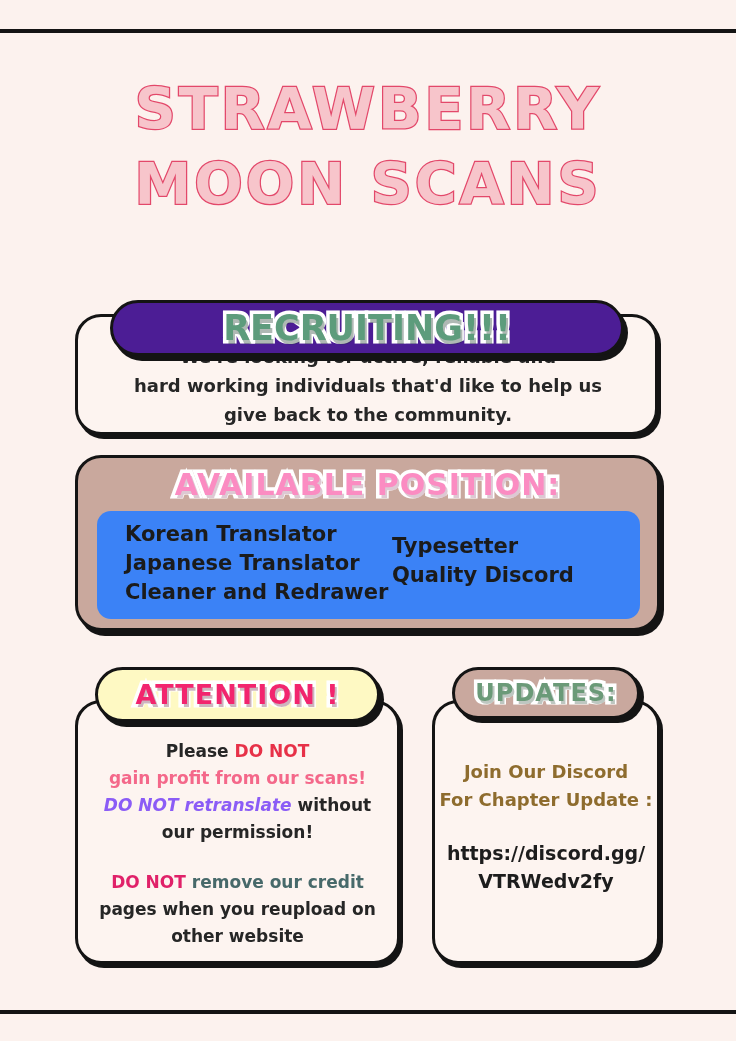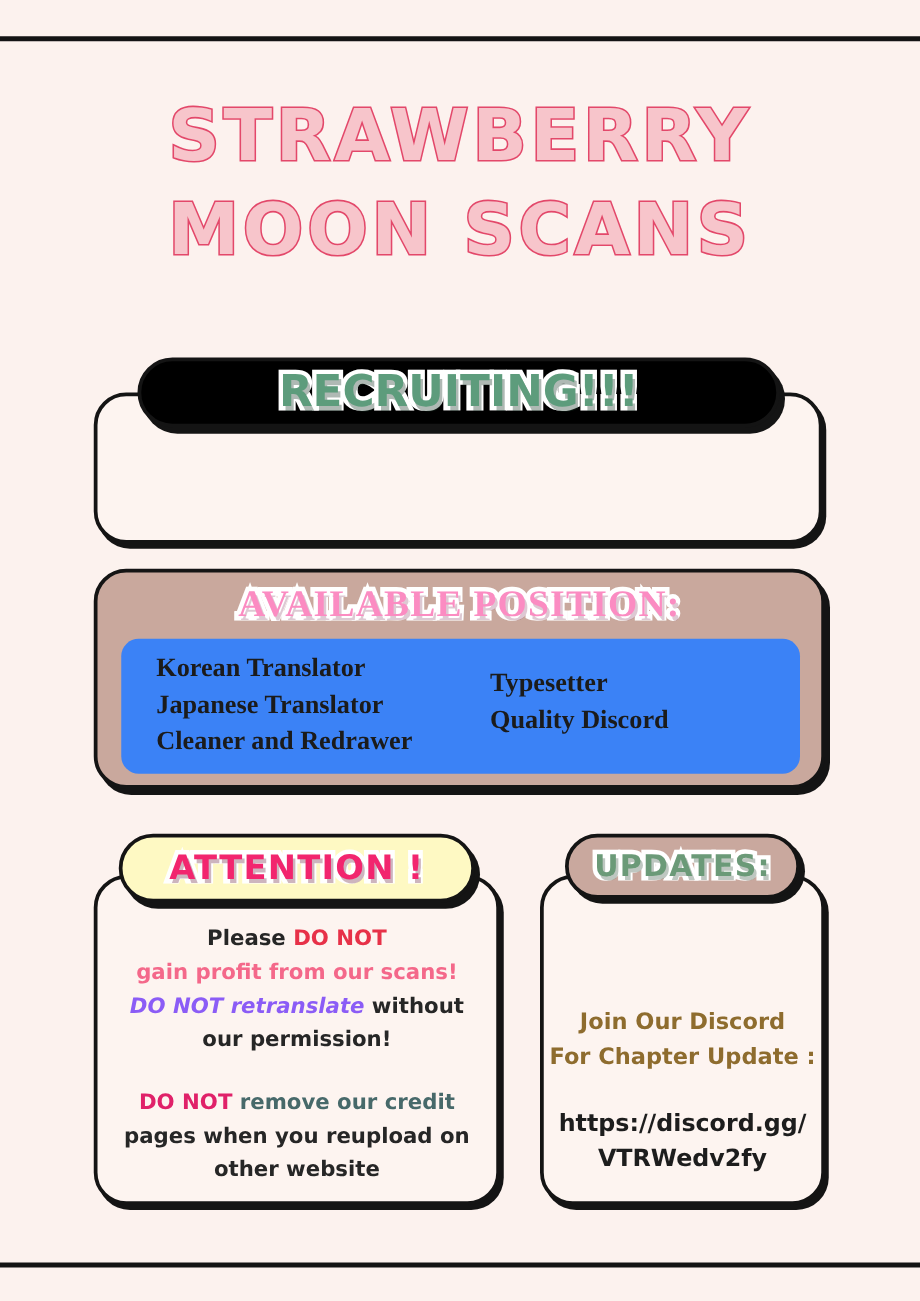--- a/index.html
+++ b/index.html
@@ -24,31 +24,31 @@
     position:absolute; left:0; top:72px; width:736px;
     text-align:center; font-size:57px; line-height:1.32;
     letter-spacing:3px; font-weight:800;
     color:#f7c5cb;
     -webkit-text-stroke:2.5px #e3486a;
     paint-order:stroke fill;
   }
 
   .box {
     position:absolute; border:3.5px solid #141414; border-radius:26px;
-    background:#fdf4f0; box-shadow:3px 4px 0 #141414;font-family:Liberation Serif, serif;
+    background:#fdf4f0; box-shadow:3px 4px 0 #141414;
   }
   .pill {
     position:absolute; border:3.5px solid #141414; border-radius:34px;
     display:flex; align-items:center; justify-content:center;
     box-shadow:4px 5px 0 #141414; z-index:2;
   }
 
   
   .recruiting-box { left:75px; top:314px; width:583px; height:121px; }
-  .recruiting-pill { left:110px; top:286px; width:514px; height:56px; background:#000000; }
+  .recruiting-pill { left:110px; top:300px; width:514px; height:56px; background:#4c1d95; }
   .recruiting-heading { font-size:35px; color:#5d9c7c; text-shadow:2px 4px 0 rgba(27,54,40,.35); }
   .recruiting-body {
     position:absolute; left:0; top:342px; width:736px;
     text-align:center; font-size:18px; line-height:29px; color:#262626;
   }
 
   
   .positions-box { left:75px; top:455px; width:585px; height:176px; background:#c9a89d; box-shadow:4px 5px 0 #141414; }
   .positions-heading {
     position:absolute; left:0; top:9px; width:100%;
@@ -72,39 +72,44 @@
     text-align:center; font-size:17px; line-height:27px; color:#262626;
   }
   .attention-para2 { margin-top:23px; }
 
   
   .updates-box { left:432px; top:700px; width:228px; height:264px; }
   .updates-pill { left:452px; top:667px; width:188px; height:52px; background:#c9a89e; border-radius:30px; box-shadow:4px 4px 0 #141414; }
   .updates-heading { font-size:24px; letter-spacing:1px; text-shadow:2px 3px 0 rgba(40,70,50,.3); }
   .updates-body {
     position:absolute; left:432px; top:758px; width:228px;
-    text-align:center; font-size:18px; line-height:28px;margin-top:46px;
+    text-align:center; font-size:18px; line-height:28px;
   }
   .updates-url { margin-top:25px; font-size:19px; line-height:28px; color:#1d1d1d; }
 </style>
 </head>
 <body>
 
 <div class="page">
 
   <div class="rule rule-top"></div>
 
   <div class="title">
     <div>STRAWBERRY</div>
     <div>MOON SCANS</div>
   </div>
 
   <div class="box recruiting-box"></div>
   <div class="pill recruiting-pill">
     <span class="bubble recruiting-heading">RECRUITING!!!</span>
+  </div>
+  <div class="recruiting-body">
+    <div>We're looking for active, reliable and</div>
+    <div>hard working individuals that'd like to help us</div>
+    <div>give back to the community.</div>
   </div>
 
   <div class="box positions-box">
     <div class="bubble positions-heading" style="color: rgb(251, 140, 194);">AVAILABLE POSITION:</div>
     <div class="positions-inner">
       <div class="positions-col positions-col-left">
         <div>Korean Translator</div>
         <div>Japanese Translator</div>
         <div>Cleaner and Redrawer</div>
       </div>

